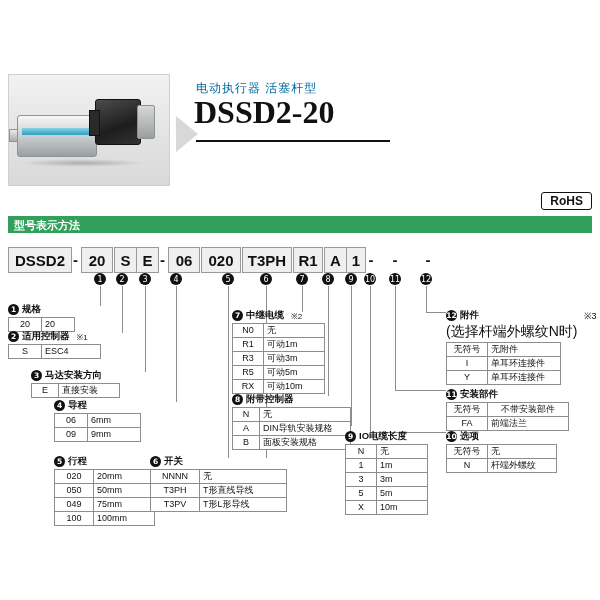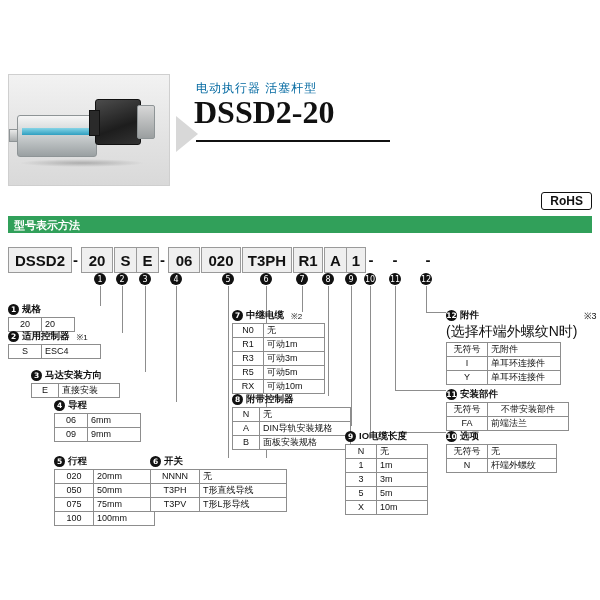--- a/index.html
+++ b/index.html
@@ -303,21 +303,21 @@
       <tbody>
           <tr>
         <td class="k" style="width:32px;">020</td>
         <td class="v" style="width:54px;">20mm</td>
       </tr>
       <tr>
         <td class="k">050</td>
         <td class="v">50mm</td>
       </tr>
       <tr>
-        <td class="k">075</td>
+        <td class="k">049</td>
         <td class="v">75mm</td>
       </tr>
       <tr>
         <td class="k">100</td>
         <td class="v">100mm</td>
       </tr>
     </tbody>
       </table>
   </div>
 

